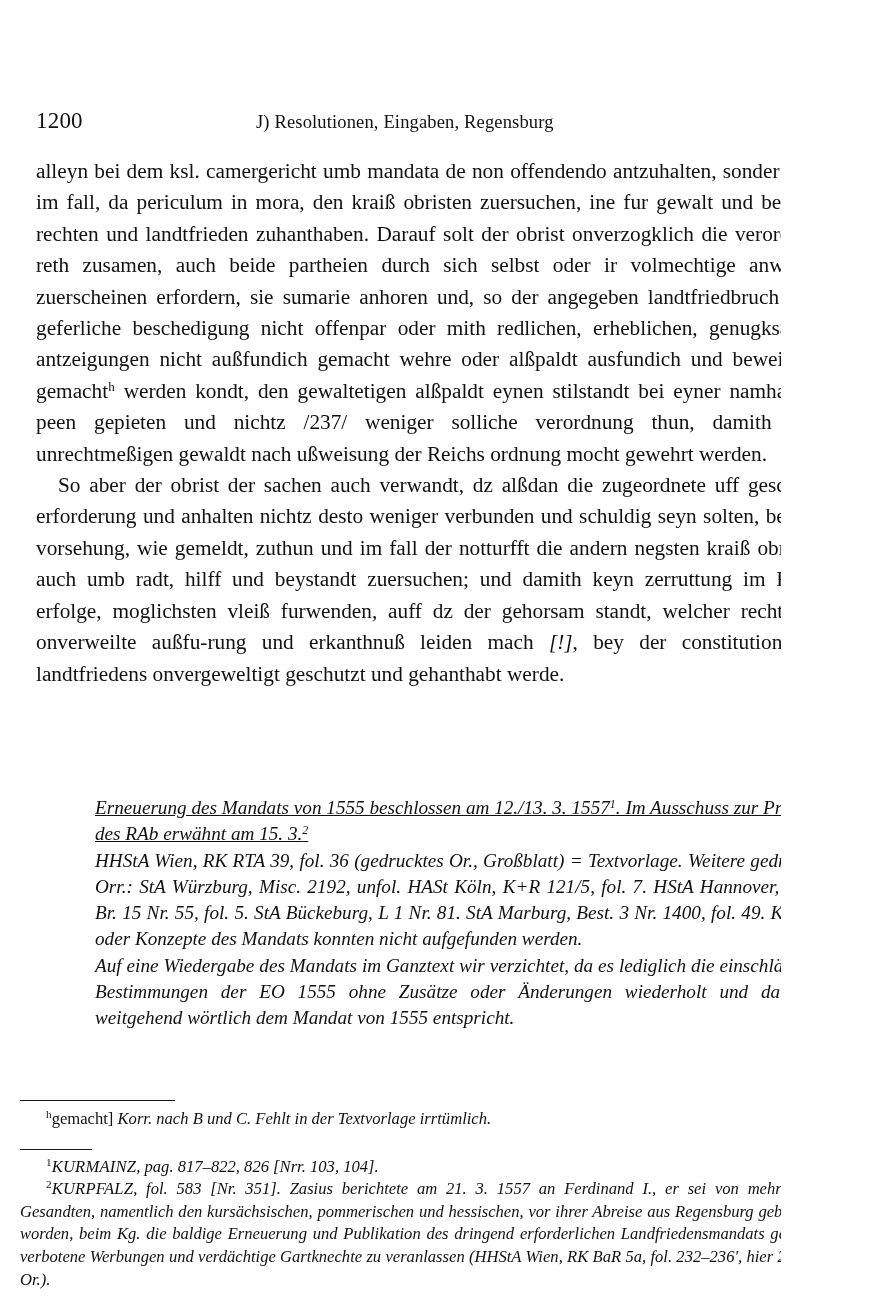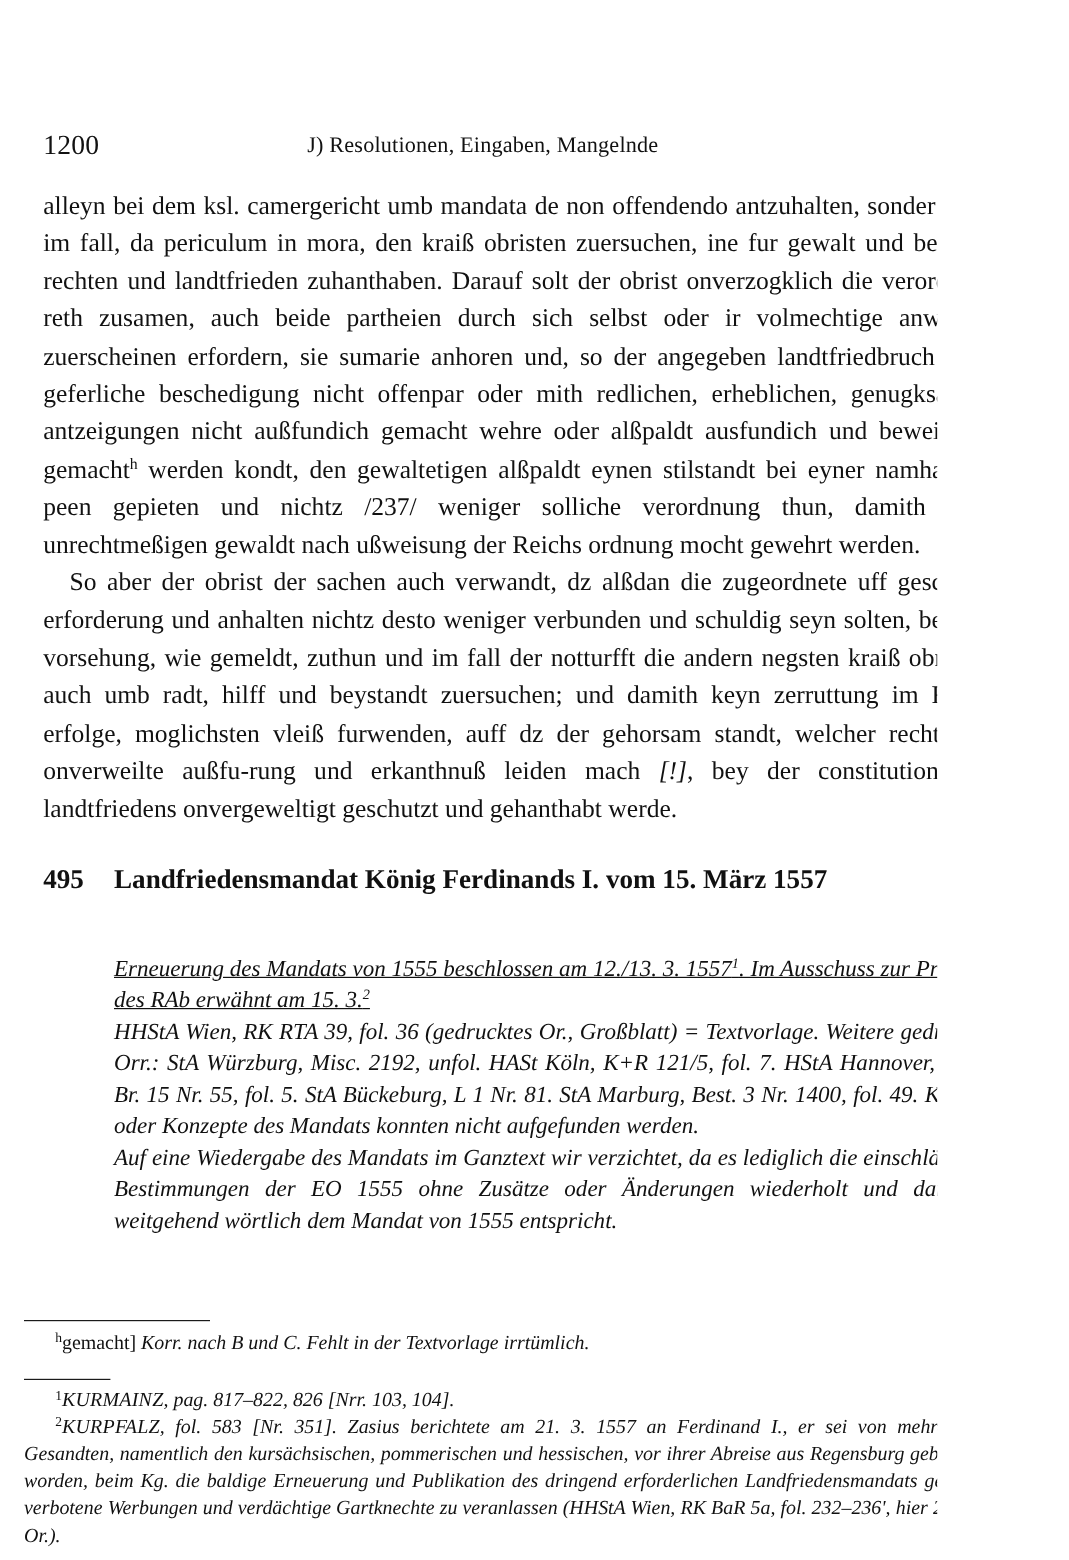--- a/index.html
+++ b/index.html
@@ -166,34 +166,31 @@
   }
   .fnspacer { height: 18px; }
 </style>
 </head>
 <body>
 
 <div class="page">
 
   <div class="runhead">
     <span class="folio">1200</span>
-    <span class="title">J) Resolutionen, Eingaben, Mangelnde</span>
+    <span class="title">J) Resolutionen, Eingaben, Regensburg</span>
   </div>
 
   <div class="body">
 
     <p class="para"><span>alleyn bei dem ksl. camergericht umb mandata de non offendendo antzuhalten, sonder auch im fall, da periculum in mora, den kraiß obristen zuersuchen, ine fur gewalt und bei den rechten und landtfrieden zuhanthaben. Darauf solt der obrist onverzogklich die verordnete reth zusamen, auch beide partheien durch sich selbst oder ir volmechtige anwelthe zuerscheinen erfordern, sie sumarie anhoren und, so der angegeben landtfriedbruch oder geferliche beschedigung nicht offenpar oder mith redlichen, erheblichen, genugksamen antzeigungen nicht außfundich gemacht wehre oder alßpaldt ausfundich und beweißlich gemacht</span><sup class="note">h</sup><span> werden kondt, den gewaltetigen alßpaldt eynen stilstandt bei eyner namhafften peen gepieten und nichtz /237/ weniger solliche verordnung thun, damith dem unrechtmeßigen gewaldt nach ußweisung der Reichs ordnung mocht gewehrt werden.</span></p>
 
     <p class="para indent"><span>So aber der obrist der sachen auch verwandt, dz alßdan die zugeordnete uff gescheen erforderung und anhalten nichtz desto weniger verbunden und schuldig seyn solten, berurte vorsehung, wie gemeldt, zuthun und im fall der notturfft die andern negsten kraiß obristen auch umb radt, hilff und beystandt zuersuchen; und damith keyn zerruttung im Reich erfolge, moglichsten vleiß furwenden, auff dz der gehorsam standt, welcher recht und onverweilte außfu-rung und erkanthnuß leiden mach </span><span class="it">[!]</span><span>, bey der constitution des landtfriedens onvergeweltigt geschutzt und gehanthabt werde.</span></p>
 
   </div>
 
-  <div class="secheading">
-    <span class="num">495</span><span class="ttl">Landfriedensmandat König Ferdinands I. vom 15. März 1557</span>
-  </div>
 
   <div class="apparatus">
 
 
     <p class="gap"><span>Erneuerung des Mandats von 1555 beschlossen am 12./13. 3. 1557</span><sup class="note">1</sup><span>. Im Ausschuss zur Prüfung des RAb erwähnt am 15. 3.</span><sup class="note">2</sup></p>
 
     <p>HHStA Wien, RK RTA 39, fol. 36 (gedrucktes Or., Großblatt) = Textvorlage. Weitere gedruckte Orr.: StA Würzburg, Misc. 2192, unfol. HASt Köln, K+R 121/5, fol. 7. HStA Hannover, Celle Br. 15 Nr. 55, fol. 5. StA Bückeburg, L 1 Nr. 81. StA Marburg, Best. 3 Nr. 1400, fol. 49. Kopien oder Konzepte des Mandats konnten nicht aufgefunden werden.</p>
 
     <p>Auf eine Wiedergabe des Mandats im Ganztext wir verzichtet, da es lediglich die einschlägigen Bestimmungen der EO 1555 ohne Zusätze oder Änderungen wiederholt und daneben weitgehend wörtlich dem Mandat von 1555 entspricht.</p>
 

